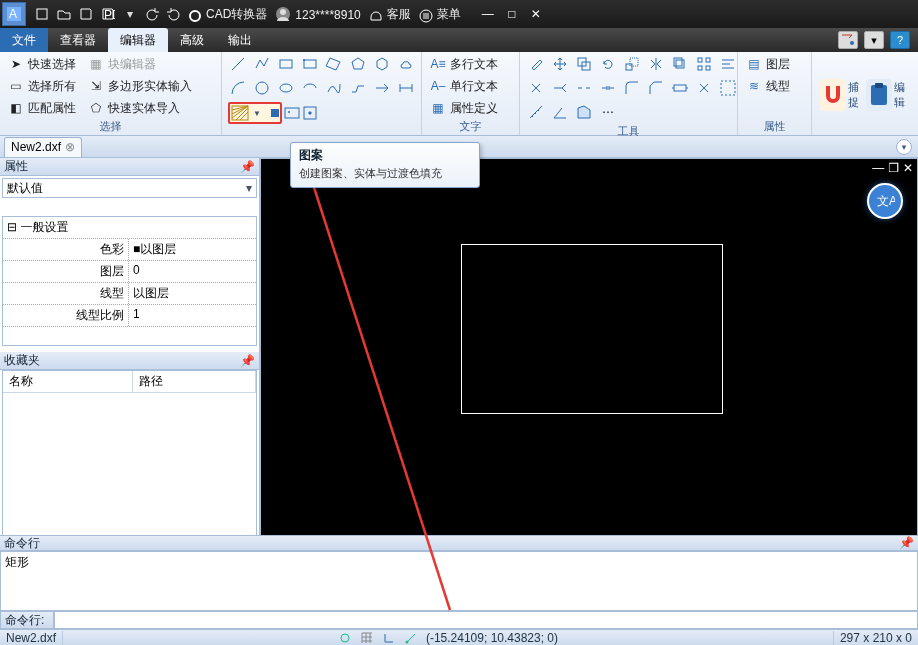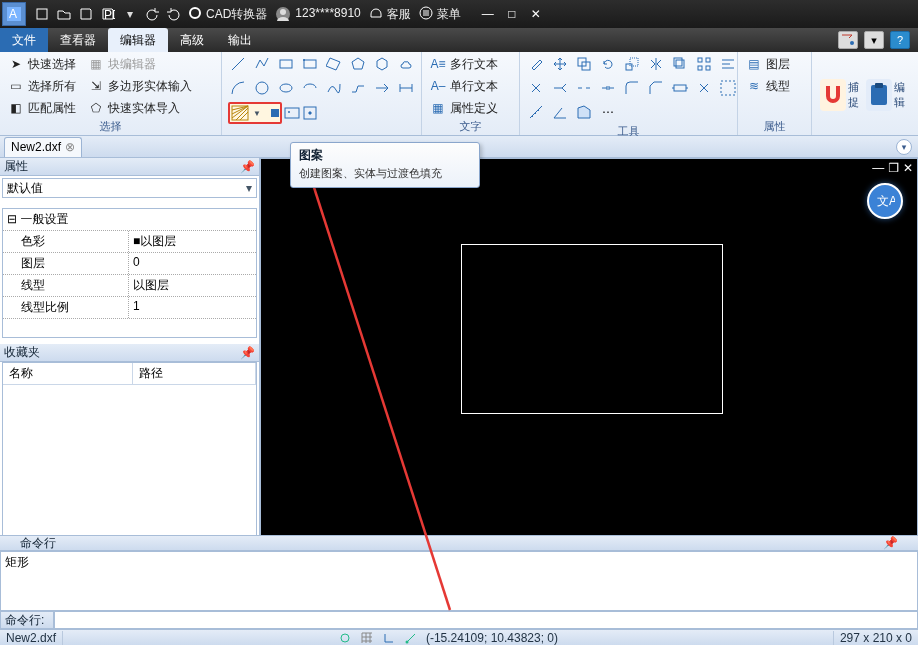--- a/index.html
+++ b/index.html
@@ -5,21 +5,21 @@
 * { margin: 0; padding: 0; box-sizing: border-box; font-family: "Microsoft YaHei", sans-serif; font-size: 12px; }
 body { width: 918px; height: 645px; background: #fff; overflow: hidden; position: relative; }
 
 
 .titlebar { height: 28px; background: linear-gradient(#2d2d2d, #1a1a1a); display: flex; align-items: center; color: #fff; }
 .titlebar .logo { width: 24px; height: 24px; margin: 0 2px; background: #5b8fd1; border: 1px solid #3a6aa8; display: flex; align-items: center; justify-content: center; font-size: 10px; }
 .titlebar .qat { display: flex; gap: 2px; padding: 0 4px; }
 .titlebar .qat .qbtn { width: 20px; height: 20px; display: flex; align-items: center; justify-content: center; color: #ddd; cursor: pointer; }
 .titlebar .center { flex: 1; text-align: center; color: #fff; font-size: 13px; }
 .titlebar .right { display: flex; align-items: center; gap: 8px; padding-right: 4px; }
-.titlebar .right .item { display: flex; align-items: flex-start; gap: 4px; color: #eee; cursor: pointer; }
+.titlebar .right .item { display: flex; align-items: flex-end; gap: 4px; color: #eee; cursor: pointer; }
 .titlebar .winbtns { display: flex; gap: 2px; margin-left: 8px; }
 .titlebar .winbtns .wb { width: 22px; height: 18px; display: flex; align-items: center; justify-content: center; color: #fff; cursor: pointer; }
 
 
 .menubar { height: 24px; background: linear-gradient(#4a4a4a, #2a2a2a); display: flex; align-items: stretch; }
 .menubar .tab { padding: 4px 12px; color: #fff; cursor: pointer; display: flex; align-items: center; }
 .menubar .tab.file { background: #2b6cb3; }
 .menubar .tab.active { background: #e8f0fb; color: #000; border-top-left-radius: 3px; border-top-right-radius: 3px; }
 .menubar .spacer { flex: 1; }
 .menubar .help { display: flex; align-items: center; gap: 6px; padding-right: 8px; }
@@ -54,45 +54,45 @@
 
 .mainarea { position: absolute; top: 158px; bottom: 42px; left: 0; right: 0; display: flex; }
 
 
 .leftcol { width: 260px; display: flex; flex-direction: column; border-right: 1px solid #a8bdd8; }
 .panel { display: flex; flex-direction: column; }
 .panel .phead { height: 18px; background: linear-gradient(#e4ecf7, #cddbee); border-bottom: 1px solid #a8bdd8; display: flex; align-items: center; padding: 0 4px; color: #123; }
 .panel .phead .pin { margin-left: auto; cursor: pointer; color: #456; }
 .panel .dropdown { height: 20px; border: 1px solid #a8bdd8; margin: 2px; display: flex; align-items: center; padding: 0 4px; background: #fff; cursor: pointer; }
 .panel .dropdown .chev { margin-left: auto; color: #456; }
-.propgrid { border: 1px solid #a8bdd8; margin: 8px 2px 2px 2px; height: 130px; overflow-y: scroll; background: #fff; }
+.propgrid { border: 1px solid #a8bdd8; margin: 16px 2px 2px 2px; height: 130px; overflow-y: scroll; background: #fff; }
 .propgrid .section { background: #fff; padding: 2px 4px; border-bottom: 1px dotted #aaa; color: #000; }
 .propgrid .row { display: flex; border-bottom: 1px dotted #aaa; }
-.propgrid .row .k { width: 126px; padding: 2px 4px 2px 18px; border-right: 1px dotted #aaa; }
+.propgrid .row .k { width: 126px; padding: 2px 4px 2px 18px; border-right: 1px dotted #aaa; text-align: right; }
 .propgrid .row .v { flex: 1; padding: 2px 4px; }
 .favorites { flex: 1; margin-top: 4px; }
 .favorites .grid { border: 1px solid #a8bdd8; margin: 0 2px; flex:1; background:#fff; height: 168px; }
 .favorites .ghead { display: flex; border-bottom: 1px solid #cad7e8; }
 .favorites .ghead .c { padding: 2px 6px; border-right: 1px solid #cad7e8; }
 
 
 .canvascol { flex: 1; display: flex; flex-direction: column; }
 .canvas { flex: 1; background: #000; position: relative; border: 1px solid #a8bdd8; }
 .canvas .rect { position: absolute; left: 200px; top: 85px; width: 262px; height: 170px; border: 1px solid #fff; }
 .canvas .mdicontrols { position: absolute; top: 2px; right: 4px; color: #fff; display: flex; gap: 4px; }
 .canvas .floatbtn { position: absolute; top: 24px; right: 14px; width: 36px; height: 36px; border-radius: 18px; background: #3b82d6; border: 2px solid #fff; display: flex; align-items: center; justify-content: center; color: #fff; box-shadow: 0 0 6px rgba(60,130,214,0.6); cursor:pointer; }
 .hscroll { height: 16px; background: #e4ecf7; border-top: 1px solid #a8bdd8; display: flex; align-items: center; }
 .hscroll .modeltab { background: #fff; border: 1px solid #9cb4d4; border-radius: 2px 8px 0 0; padding: 1px 10px; margin-left: 6px; cursor: pointer; }
 .hscroll .scrollbar { flex:1; margin: 0 6px; height: 12px; background: #dbe4f0; border: 1px solid #b9c9de; position: relative; }
 .hscroll .scrollbar .thumb { position:absolute; left:0; top:0; bottom:0; width: 30%; background: #c6d3e6; border:1px solid #9cb4d4; }
 .hscroll .dd { width:16px; height:14px; border:1px solid #9cb4d4; background:#fff; border-radius:7px; display:flex;align-items:center;justify-content:center; margin-right:4px; cursor:pointer; font-size:9px; color:#456;}
 
 
 .cmdblock { position: absolute; left:0; right:0; bottom: 16px; height: 94px; display: flex; flex-direction: column; }
-.cmdhead { height: 16px; background: linear-gradient(#e4ecf7,#cddbee); border-top:1px solid #a8bdd8; border-bottom:1px solid #a8bdd8; display:flex; align-items:center; padding: 0 20px; color:#123; }
+.cmdhead { height: 16px; background: linear-gradient(#e4ecf7,#cddbee); border-top:1px solid #a8bdd8; border-bottom:1px solid #a8bdd8; display:flex; align-items:center; padding: 0 4px; color:#123; }
 .cmdhead .pin { margin-left:auto; cursor:pointer; color:#456; }
 .cmdlog { flex:1; background:#fff; border:1px solid #a8bdd8; padding:2px 4px; overflow:auto; }
 .cmdprompt { height: 18px; display:flex; }
 .cmdprompt .pl { width: 54px; background: linear-gradient(#e4ecf7,#cddbee); border:1px solid #a8bdd8; display:flex; align-items:center; padding:1px 4px; color:#123; }
 .cmdprompt input { flex:1; border:1px solid #a8bdd8; padding: 0 4px; outline:none; }
 
 
 .statusbar { position:absolute; bottom:0; left:0; right:0; height:16px; background: linear-gradient(#e4ecf7,#cddbee); border-top:1px solid #a8bdd8; display:flex; align-items:center; font-size:11px; color:#234; }
 .statusbar .sfile { padding: 0 6px; border-right: 1px solid #b9c9de; }
 .statusbar .center { flex:1; display:flex; align-items:center; justify-content:center; gap:8px; }

